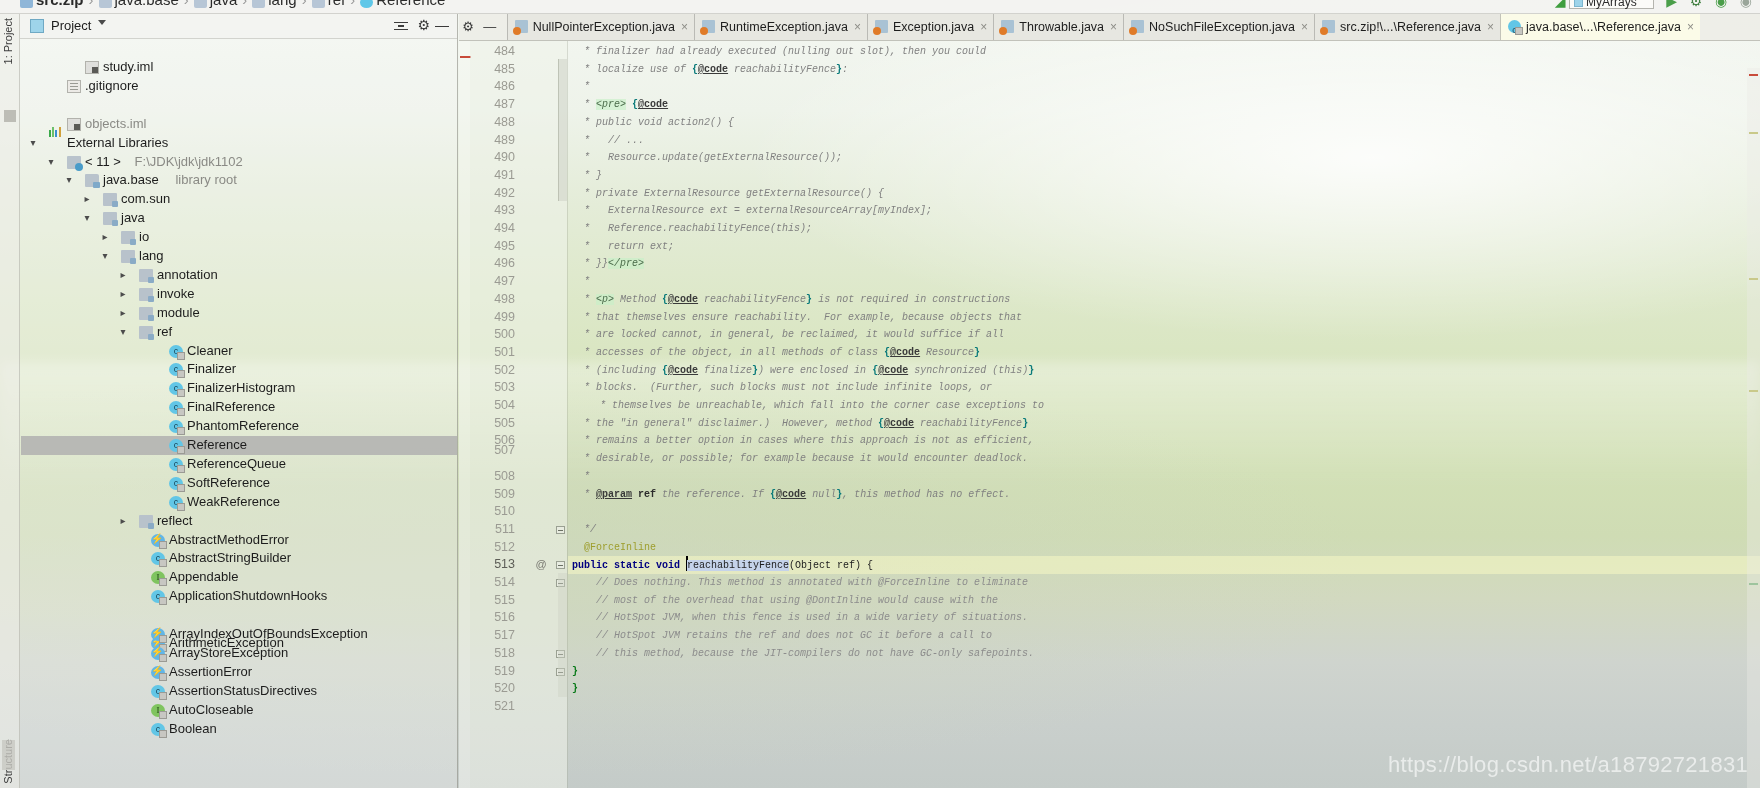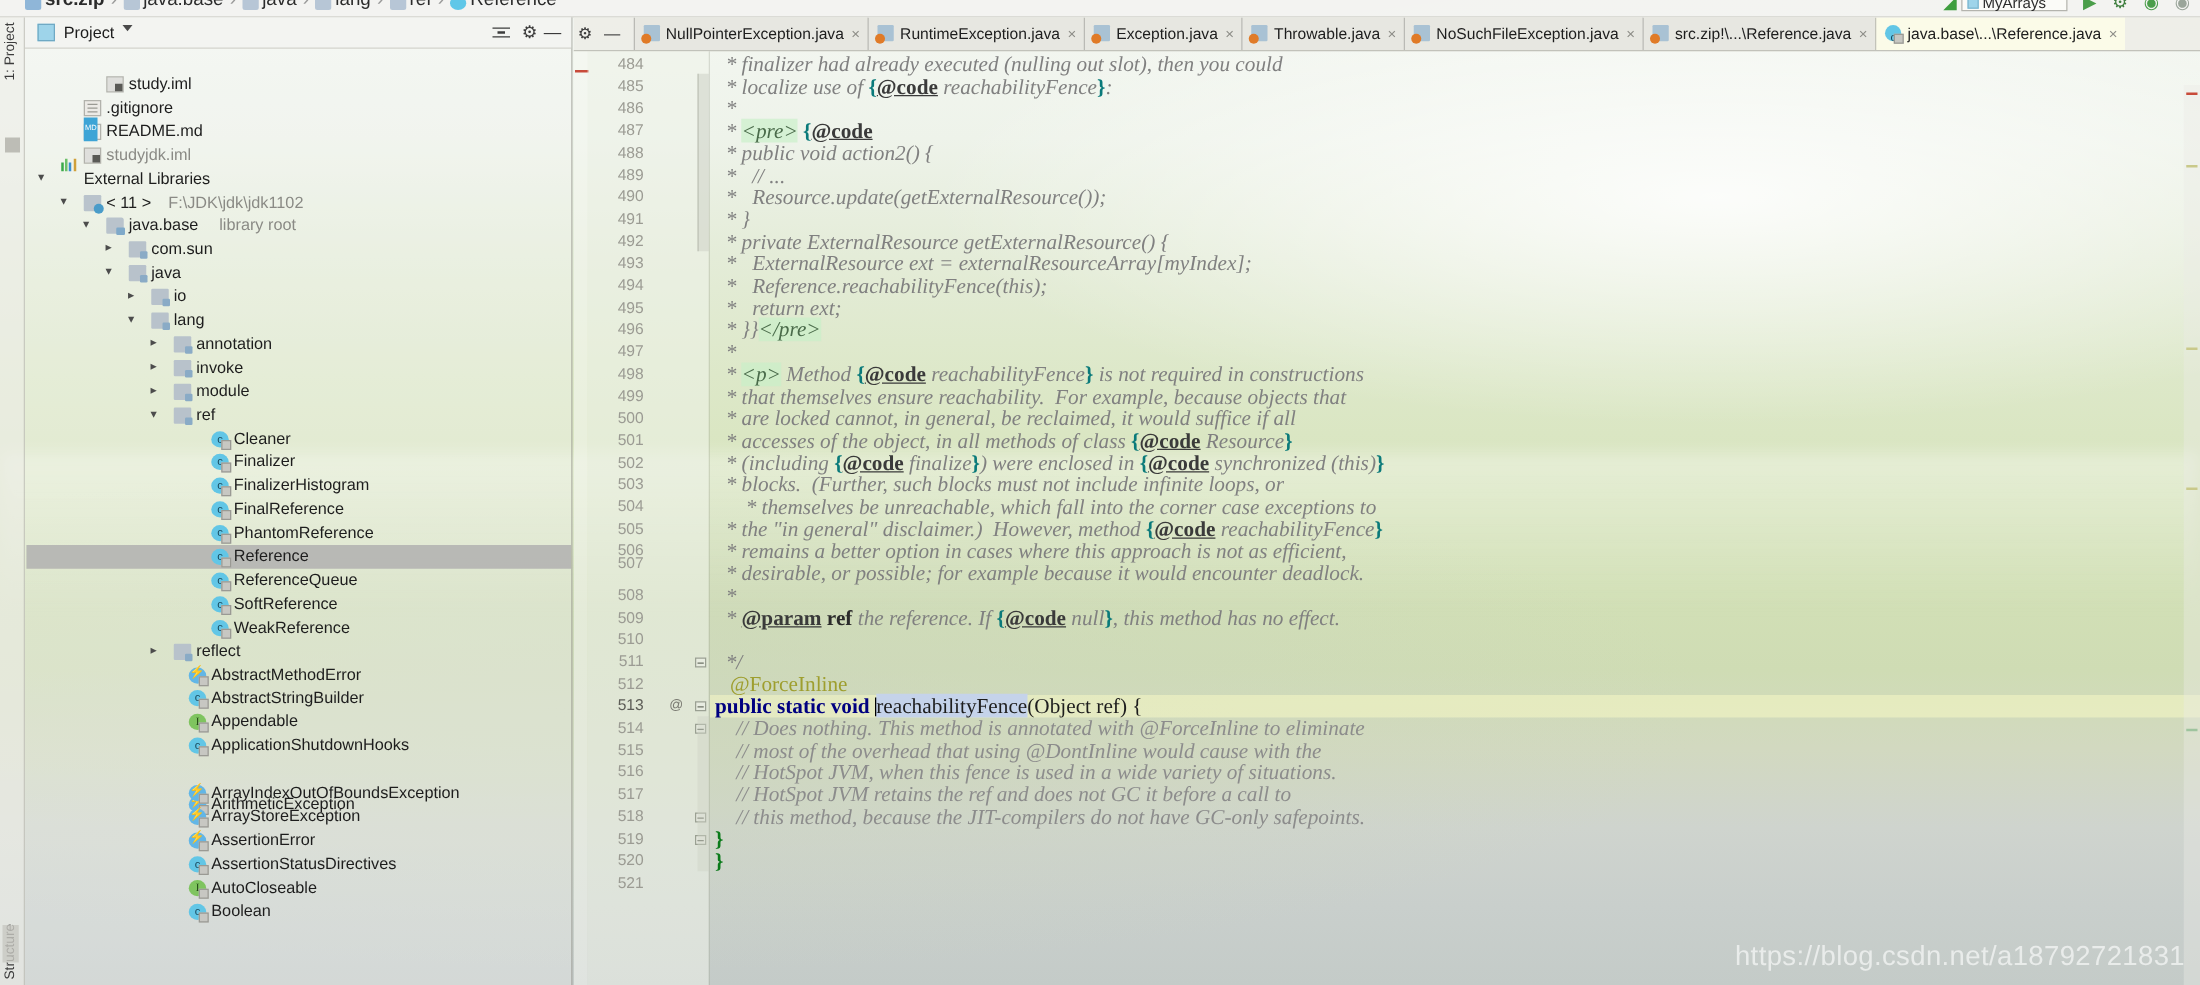--- a/index.html
+++ b/index.html
@@ -271,22 +271,22 @@
     position:absolute; left:99px; top:18px; width:9px; height:142px;
     background:rgba(206,210,198,.55); border-left:1px solid rgba(170,175,160,.6);
   }
   #foldbar2{
     position:absolute; left:99px; top:532px; width:9px; height:124px;
     background:rgba(206,210,198,.45);
   }
 
   #codearea{
     position:absolute; left:109px; top:0; right:0; bottom:0;
-    font-family:Liberation Serif, serif;
-    font-size:17px;
+    font-family:Liberation Mono, monospace;
+    font-size:10px;
   }
   .cl{
     position:absolute; left:0; right:0; height:17.7px; line-height:17.7px;
     white-space:pre;
     color:#808080;
     font-style:italic;
   }
   .cl.curline{ background:rgba(255,255,200,.45); }
   .asterisk{ color:#808080; }
   .jdtag{ color:#3a3a3a; font-weight:bold; font-style:normal; text-decoration:underline; }
@@ -366,27 +366,23 @@
 
   <div id="tree">
       <div class="trow" style="top: 18px; position: absolute; left: 0px; right: 0px;">
         <span class="ic iml" style="left: 64px;"></span>
         <span class="lbl" style="left: 82px;">study.iml</span>
       </div>
       <div class="trow" style="top: 36.9px; position: absolute; left: 0px; right: 0px;">
         <span class="ic gitignore" style="left: 46px;"></span>
         <span class="lbl" style="left: 64px;">.gitignore</span>
       </div>
-      <div class="trow" style="top: 55.8px; position: absolute; left: 0px; right: 0px;">
-        <span class="ic md" style="left: 46px;"></span>
-        <span class="lbl" style="left: 64px;">README.md</span>
-      </div>
       <div class="trow" style="top: 74.7px; position: absolute; left: 0px; right: 0px;">
         <span class="ic iml" style="left: 46px;"></span>
-        <span class="lbl" style="left: 64px; color: rgb(138, 138, 133);">studyjdk.iml</span>
+        <span class="lbl" style="left: 64px; color: rgb(138, 138, 133);">objects.iml</span>
       </div>
       <div class="trow" style="top: 93.6px; position: absolute; left: 0px; right: 0px;"><span class="arrow" style="left: 6px;">▾</span><span class="ic lib" style="left: 28px;"><span style="background: rgb(58, 169, 74); left: 0px; height: 7px;"></span><span style="background: rgb(108, 192, 106); left: 3.2px; height: 10px;"></span><span style="background: rgb(58, 143, 208); left: 6.4px; height: 7px;"></span><span style="background: rgb(208, 160, 58); left: 9.6px; height: 10px;"></span></span><span class="lbl" style="left: 46px;">External Libraries</span></div>
       <div class="trow" style="top: 112.5px; position: absolute; left: 0px; right: 0px;">
         <span class="arrow" style="left: 24px;">▾</span>
         <span class="ic jdk" style="left: 46px;"></span>
         <span class="lbl" style="left: 64px;">&lt; 11 &gt;</span>
         <span class="lbl sub" style="left: 113.6px;">F:\JDK\jdk\jdk1102</span>
       </div>
       <div class="trow" style="top: 131.4px; position: absolute; left: 0px; right: 0px;">
         <span class="arrow" style="left: 42px;">▾</span>

